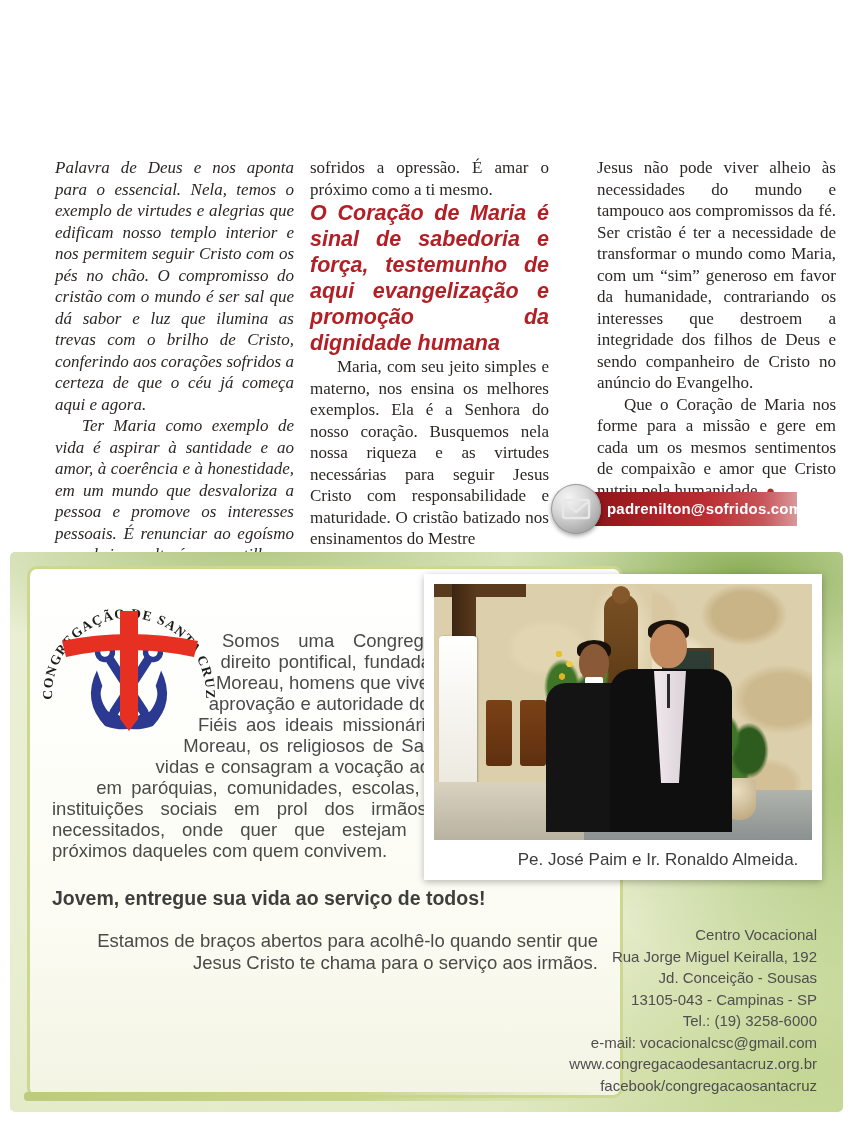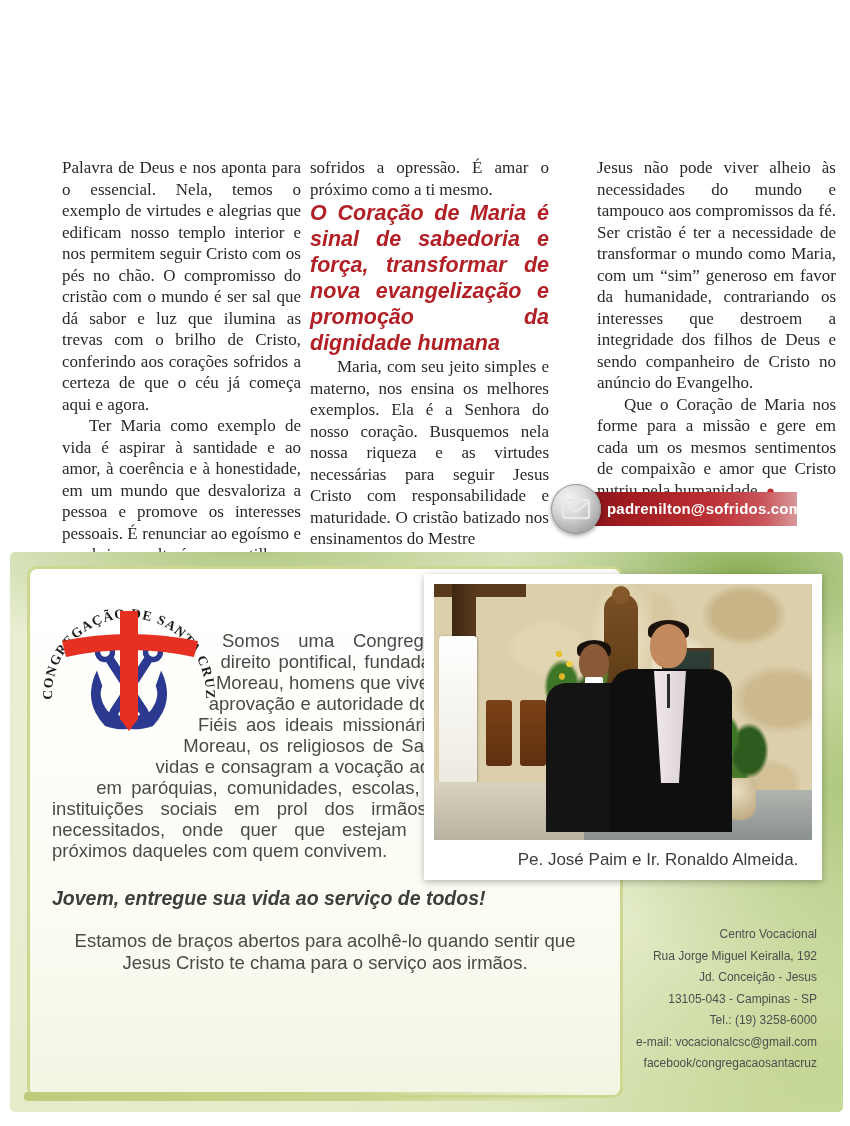--- a/index.html
+++ b/index.html
@@ -3,21 +3,21 @@
 <meta charset="utf-8">
 <style>
   html,body{margin:0;padding:0;background:#fff;}
   .page{position:relative;width:850px;height:1126px;background:#ffffff;overflow:hidden;
         font-family:"Liberation Serif",serif;color:#2b2725;}
   
   .col{position:absolute;top:157px;width:239px;font-size:17px;line-height:21.5px;
        text-align:justify;color:#2b2725;}
   .col p{margin:0;}
   .col p.indent{text-indent:27px;}
-  .col1{left:62px;}
+  .col1{left:55px;font-style:italic;}
   .col2{left:310px;}
   .col3{left:563px;margin-left:34px;}
   .red-heading{margin:31px 0 14px 0;font-family:"Liberation Sans",sans-serif;
        font-weight:bold;font-style:italic;color:#b22026;font-size:21.5px;line-height:26px;
        text-align:justify;}
   .end-dot{color:#c0272d;font-size:15px;}
   
   .email-banner{position:absolute;left:571px;top:492px;width:226px;height:34px;
        background:linear-gradient(90deg,#7e1317 0%,#a01b20 25%,#bb2e33 60%,#c9555a 85%,#d8999b 100%);
        color:#fff;font-family:"Liberation Sans",sans-serif;font-weight:bold;font-size:15px;
@@ -38,24 +38,24 @@
   .white-box{position:absolute;left:17px;top:14px;width:596px;height:532px;box-sizing:border-box;
       border:3px solid #ccd78f;border-radius:10px;
       background:linear-gradient(180deg,#ffffff 0%,#fcfcf4 65%,#f3f4e3 100%);}
   .box-inner{position:absolute;inset:0;padding:20px 22px 0 22px;}
   .logo-wrap{position:absolute;left:8px;top:6px;width:182px;height:182px;}
   .logo-float{float:left;width:170px;height:150px;
       shape-outside:polygon(0 0,166px 0,160px 35px,148px 70px,128px 100px,95px 125px,40px 142px,0 150px);
       shape-margin:6px;}
   .ad-body{margin:41px 0 0 0;font-family:"Liberation Sans",sans-serif;font-size:18.5px;
       line-height:21px;color:#4a4a48;text-align:justify;}
-  .ad-cta{margin:26px 0 0 0;font-family:"Liberation Sans",sans-serif;font-weight:bold;font-style:italic;
+  .ad-cta{margin:26px 0 0 0;font-family:"Liberation Sans",sans-serif;font-weight:bold;
       font-size:19.5px;color:#3e3e3c;}
   .ad-closing{margin:20px 0 0 0;font-family:"Liberation Sans",sans-serif;font-size:18.5px;
-      line-height:22px;color:#4a4a48;text-align:center;}
+      line-height:22px;color:#4a4a48;text-align:right;}
   .bottom-strip{position:absolute;left:14px;top:540px;width:606px;height:9px;border-radius:4px;
       background:linear-gradient(90deg,#bccb7c 0%,#c8d48b 55%,rgba(255,255,255,0) 95%);}
   
   .photo-card{position:absolute;left:414px;top:22px;width:398px;height:306px;background:#fff;
       box-shadow:0 2px 7px rgba(0,0,0,.28);}
   .photo-scene{position:absolute;left:10px;top:10px;right:10px;bottom:40px;overflow:hidden;
       background:
         radial-gradient(70px 50px at 82% 12%, #c9b488 0 45%, transparent 62%),
         radial-gradient(60px 44px at 64% 30%, #e9dfc4 0 45%, transparent 62%),
         radial-gradient(80px 56px at 92% 45%, #cdb98e 0 45%, transparent 62%),
@@ -107,36 +107,36 @@
   .man2 .torso{left:0;top:45px;width:122px;height:163px;border-radius:22px 22px 0 0;background:#0f0f0f;}
   .man2 .shirt{left:44px;top:47px;width:32px;height:112px;
         background:linear-gradient(90deg,#f0e8ec,#dbd2d7);
         clip-path:polygon(0 0,100% 0,78% 100%,22% 100%);}
   .man2 .cord{left:57px;top:50px;width:3px;height:34px;background:#2a2a2a;}
   .photo-caption{position:absolute;left:10px;right:10px;bottom:6px;height:28px;line-height:28px;
         font-family:"Liberation Sans",sans-serif;font-size:17px;color:#3c3c3c;
         text-align:center;padding-left:70px;margin-top:48px;}
   
   .contact{position:absolute;right:26px;top:372px;width:360px;text-align:right;
-        font-family:"Liberation Sans",sans-serif;font-size:12px;line-height:21.5px;color:#4e4e4e;}
+        font-family:"Liberation Sans",sans-serif;font-size:15px;line-height:21.5px;color:#4e4e4e;}
   .contact span{display:block;}
 </style>
 </head>
 <body>
 
 <div class="page">
 
   <div class="col col1">
     <p>Palavra de Deus e nos aponta para o essencial. Nela, temos o exemplo de virtudes e alegrias que edificam nosso templo interior e nos permitem seguir Cristo com os pés no chão. O compromisso do cristão com o mundo é ser sal que dá sabor e luz que ilumina as trevas com o brilho de Cristo, conferindo aos corações sofridos a certeza de que o céu já começa aqui e agora.</p>
     <p class="indent">Ter Maria como exemplo de vida é aspirar à santidade e ao amor, à coerência e à honestidade, em um mundo que desvaloriza a pessoa e promove os interesses pessoais. É renunciar ao egoísmo e se abrir ao altruísmo, partilhar a esperança e</p>
   </div>
 
   <div class="col col2">
     <p>sofridos a opressão. É amar o próximo como a ti mesmo.</p>
-    <p class="red-heading">O Coração de Maria é sinal de sabedoria e força, transformar de nova evangelização e promoção da dignidade humana</p>
+    <p class="red-heading">O Coração de Maria é sinal de sabedoria e força, testemunho de aqui evangelização e promoção da dignidade humana</p>
     <p class="indent">Maria, com seu jeito simples e materno, nos ensina os melhores exemplos. Ela é a Senhora do nosso coração. Busquemos nela nossa riqueza e as virtudes necessárias para seguir Jesus Cristo com responsabilidade e maturidade. O cristão batizado nos ensinamentos do Mestre</p>
   </div>
 
   <div class="col col3">
     <p>Jesus não pode viver alheio às necessidades do mundo e tampouco aos compromissos da fé. Ser cristão é ter a necessidade de transformar o mundo como Maria, com um “sim” generoso em favor da humanidade, contrariando os interesses que destroem a integridade dos filhos de Deus e sendo companheiro de Cristo no anúncio do Evangelho.</p>
     <p class="indent"><span>Que o Coração de Maria nos forme para a missão e gere em cada um os mesmos sentimentos de compaixão e amor que Cristo nutriu pela humanidade.</span> <span class="end-dot">●</span></p>
   </div>
 
   <div class="email-banner">padrenilton@sofridos.com</div>
   <div class="email-sphere">
@@ -206,21 +206,22 @@
             <div class="shirt"></div>
             <div class="cord"></div>
         </div>
       </div>
       <div class="photo-caption">Pe. José Paim e Ir. Ronaldo Almeida.</div>
     </div>
 
     <div class="contact">
       <span>Centro Vocacional</span>
       <span>Rua Jorge Miguel Keiralla, 192</span>
-      <span>Jd. Conceição - Jesus</span>
+      <span>Jd. Conceição - Sousas</span>
       <span>13105-043 - Campinas - SP</span>
       <span>Tel.: (19) 3258-6000</span>
       <span>e-mail: vocacionalcsc@gmail.com</span>
+      <span>www.congregacaodesantacruz.org.br</span>
       <span>facebook/congregacaosantacruz</span>
     </div>
 
   </div>
 </div>
 
 </body></html>

